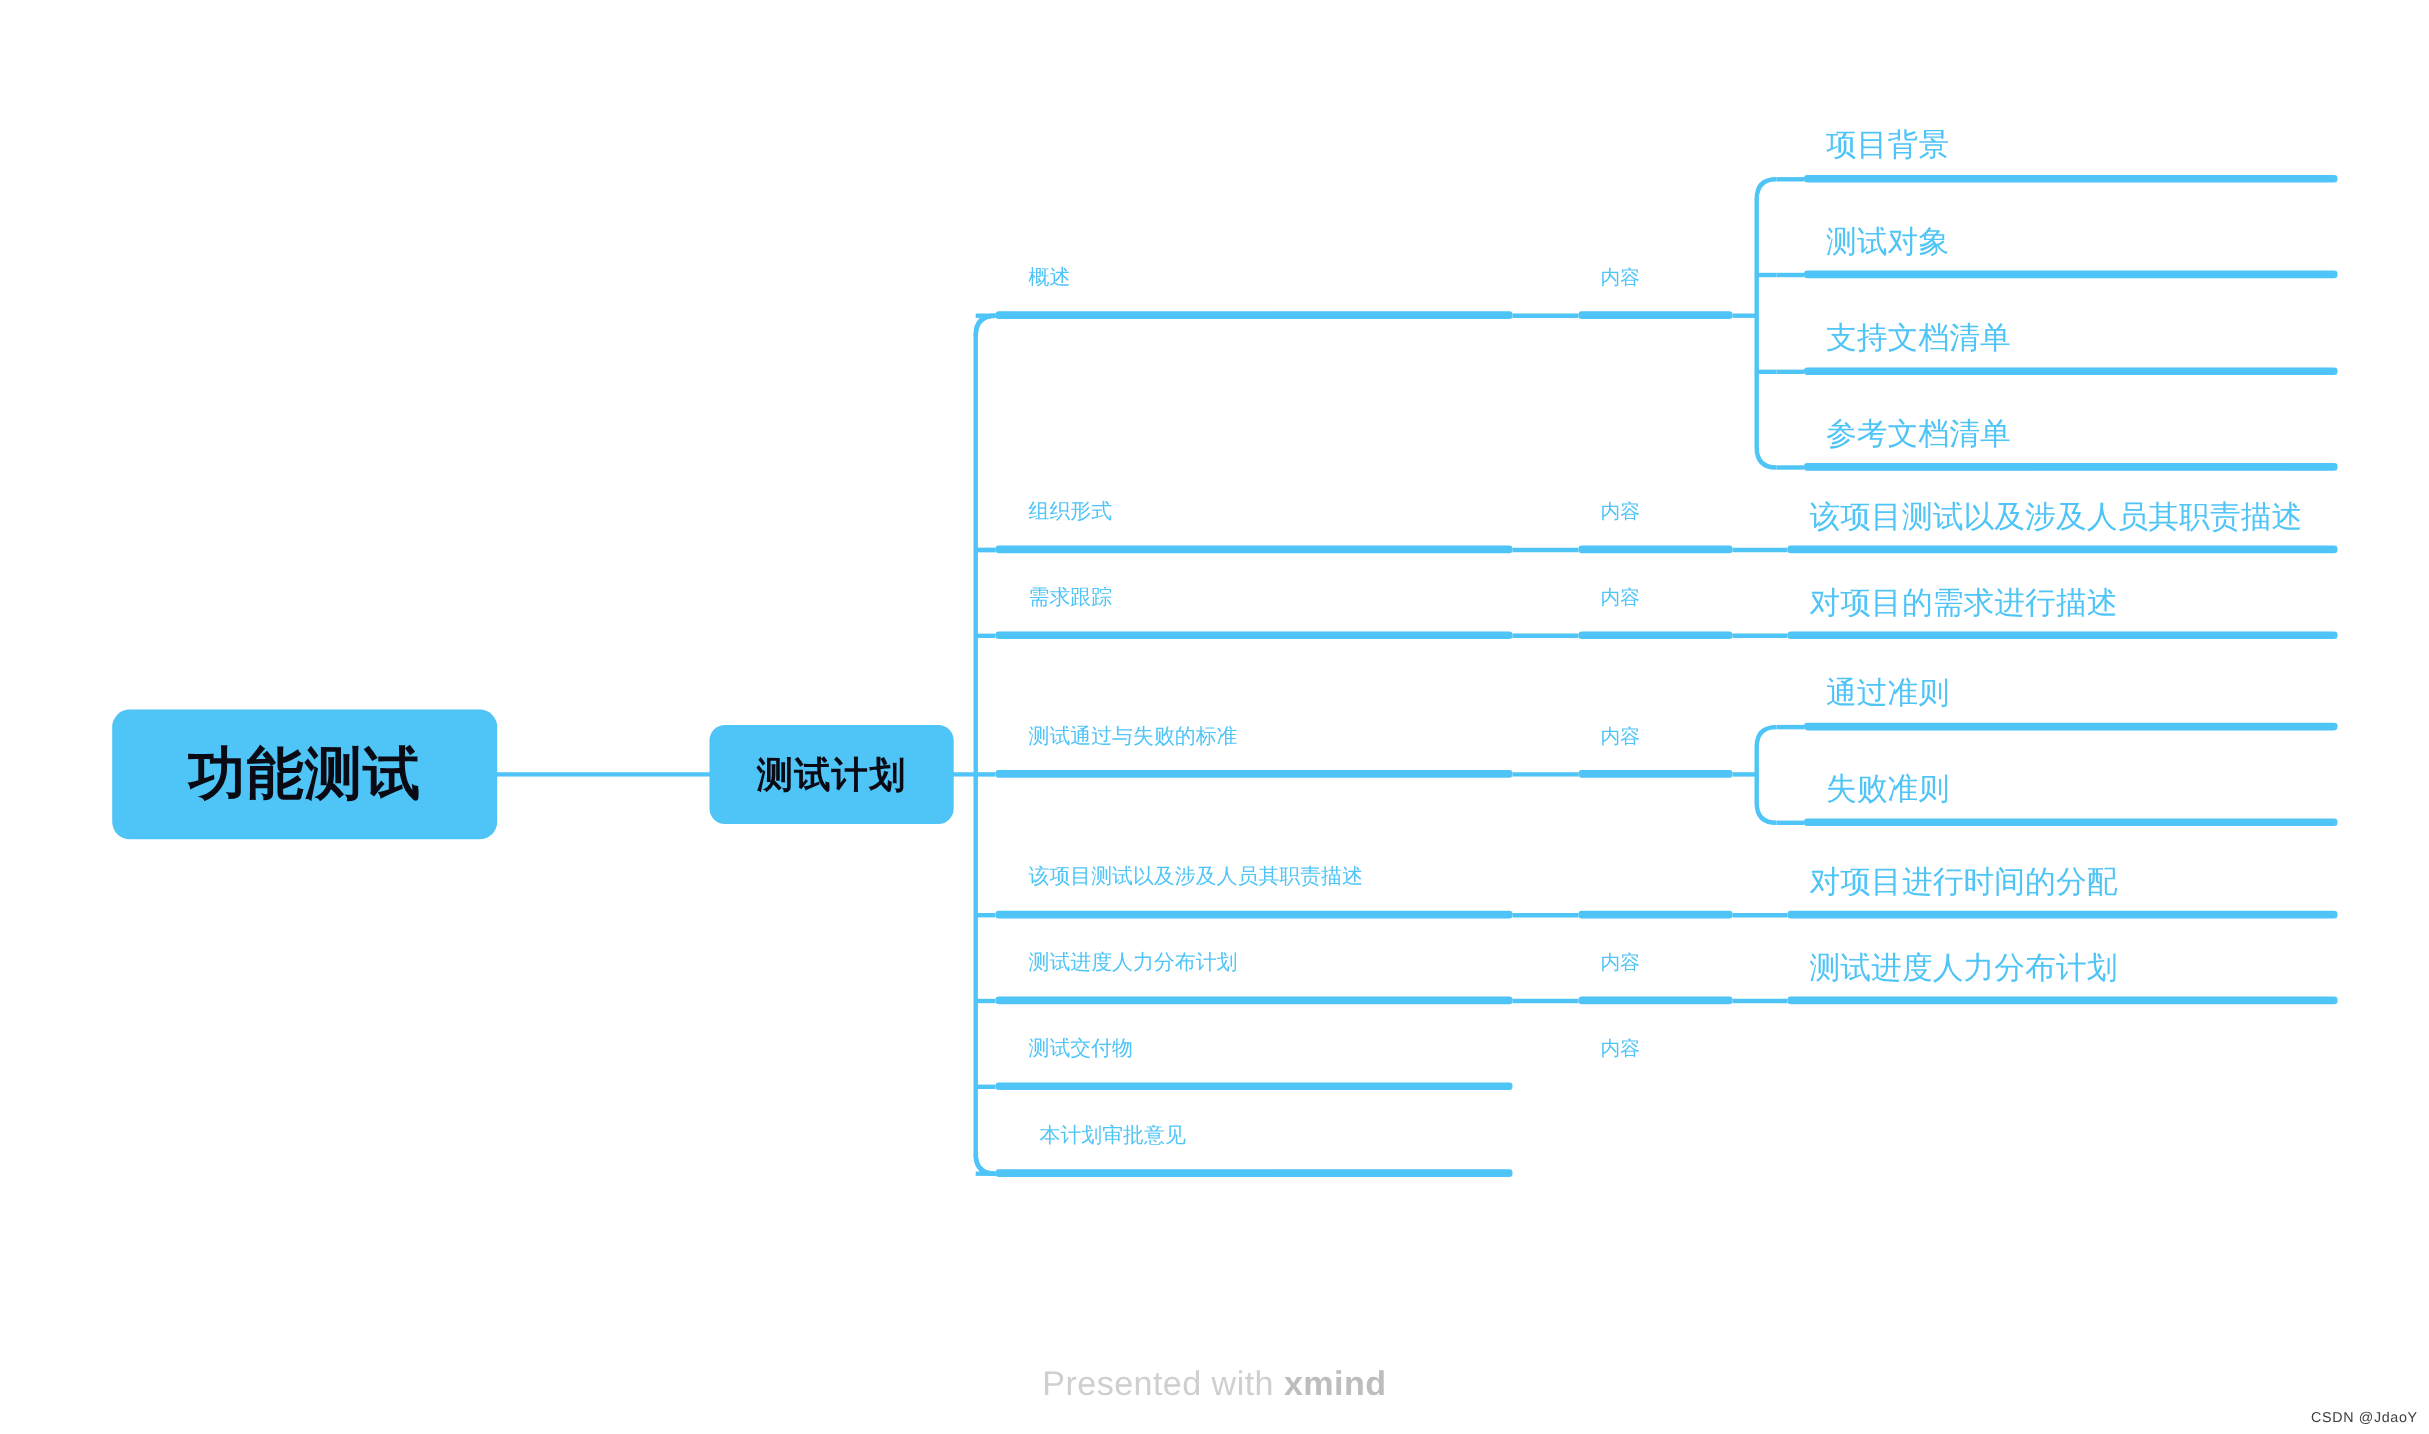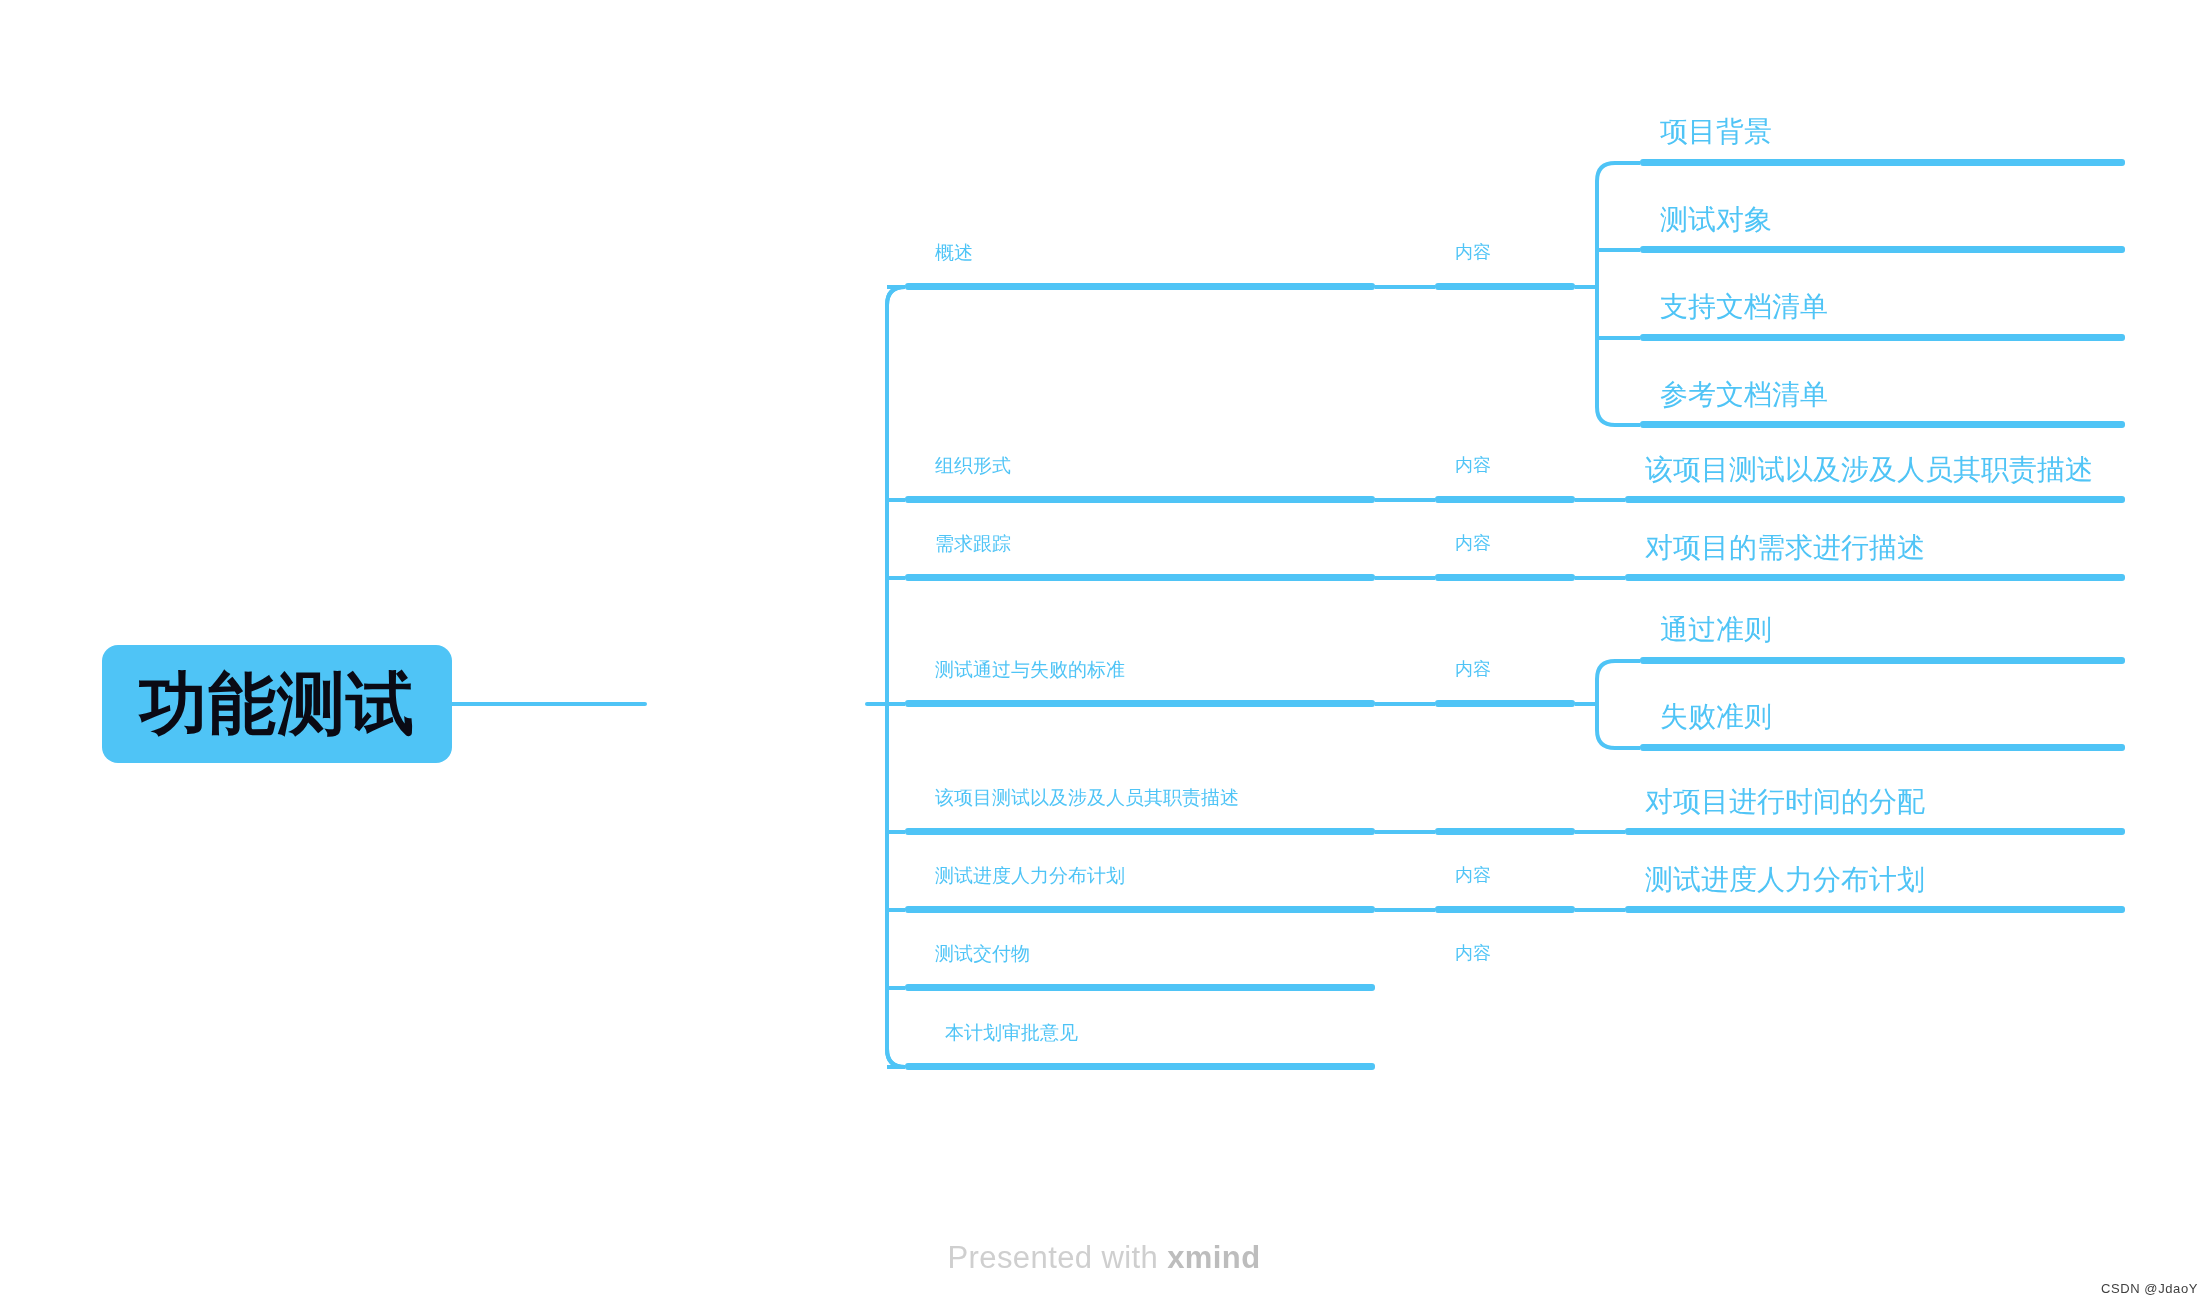--- a/index.html
+++ b/index.html
@@ -37,21 +37,21 @@
     height: 118px;
     background: #4FC4F6;
     border-radius: 16px;
   }
   .root-box .txt {
     position: absolute;
     inset: 0;
     display: flex;
     align-items: center;
     justify-content: center;
-    font-size: 68px;
+    font-size: 52px;
     font-weight: bold;
     color: #0a0a14;
     letter-spacing: 1px;
   }
   
   .main-box {
     position: absolute;
     left: 645px;
     top: 659px;
     width: 222px;
@@ -184,20 +184,23 @@
 
     <rect x="1625" y="828" width="500" height="7" rx="3" fill="#4FC4F6"></rect>
 
     <rect x="1625" y="906" width="500" height="7" rx="3" fill="#4FC4F6"></rect>
   </svg>
 
   <div class="root-box">
     <div class="txt">功能测试</div>
   </div>
 
+  <div class="main-box">
+    <div class="txt">测试计划</div>
+  </div>
 
   <div class="topic lvl2" style="left:935px; top:243px;">概述</div>
   <div class="topic lvl2" style="left:935px; top:456px;">组织形式</div>
   <div class="topic lvl2" style="left:935px; top:534px;">需求跟踪</div>
   <div class="topic lvl2" style="left:935px; top:660px;">测试通过与失败的标准</div>
   <div class="topic lvl2" style="left:935px; top:788px;">该项目测试以及涉及人员其职责描述</div>
   <div class="topic lvl2" style="left:935px; top:866px;">测试进度人力分布计划</div>
   <div class="topic lvl2" style="left:935px; top:944px;">测试交付物</div>
   <div class="topic lvl2" style="left:945px; top:1023px;">本计划审批意见</div>
 

